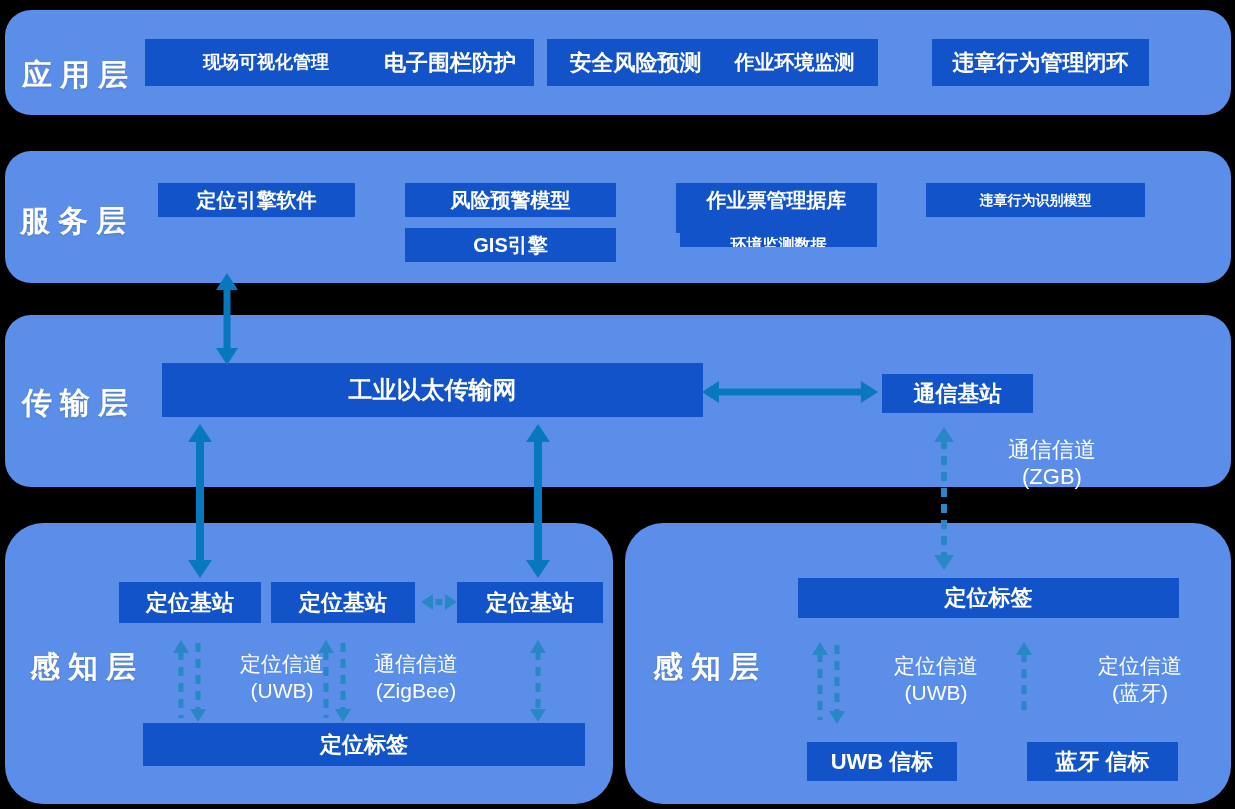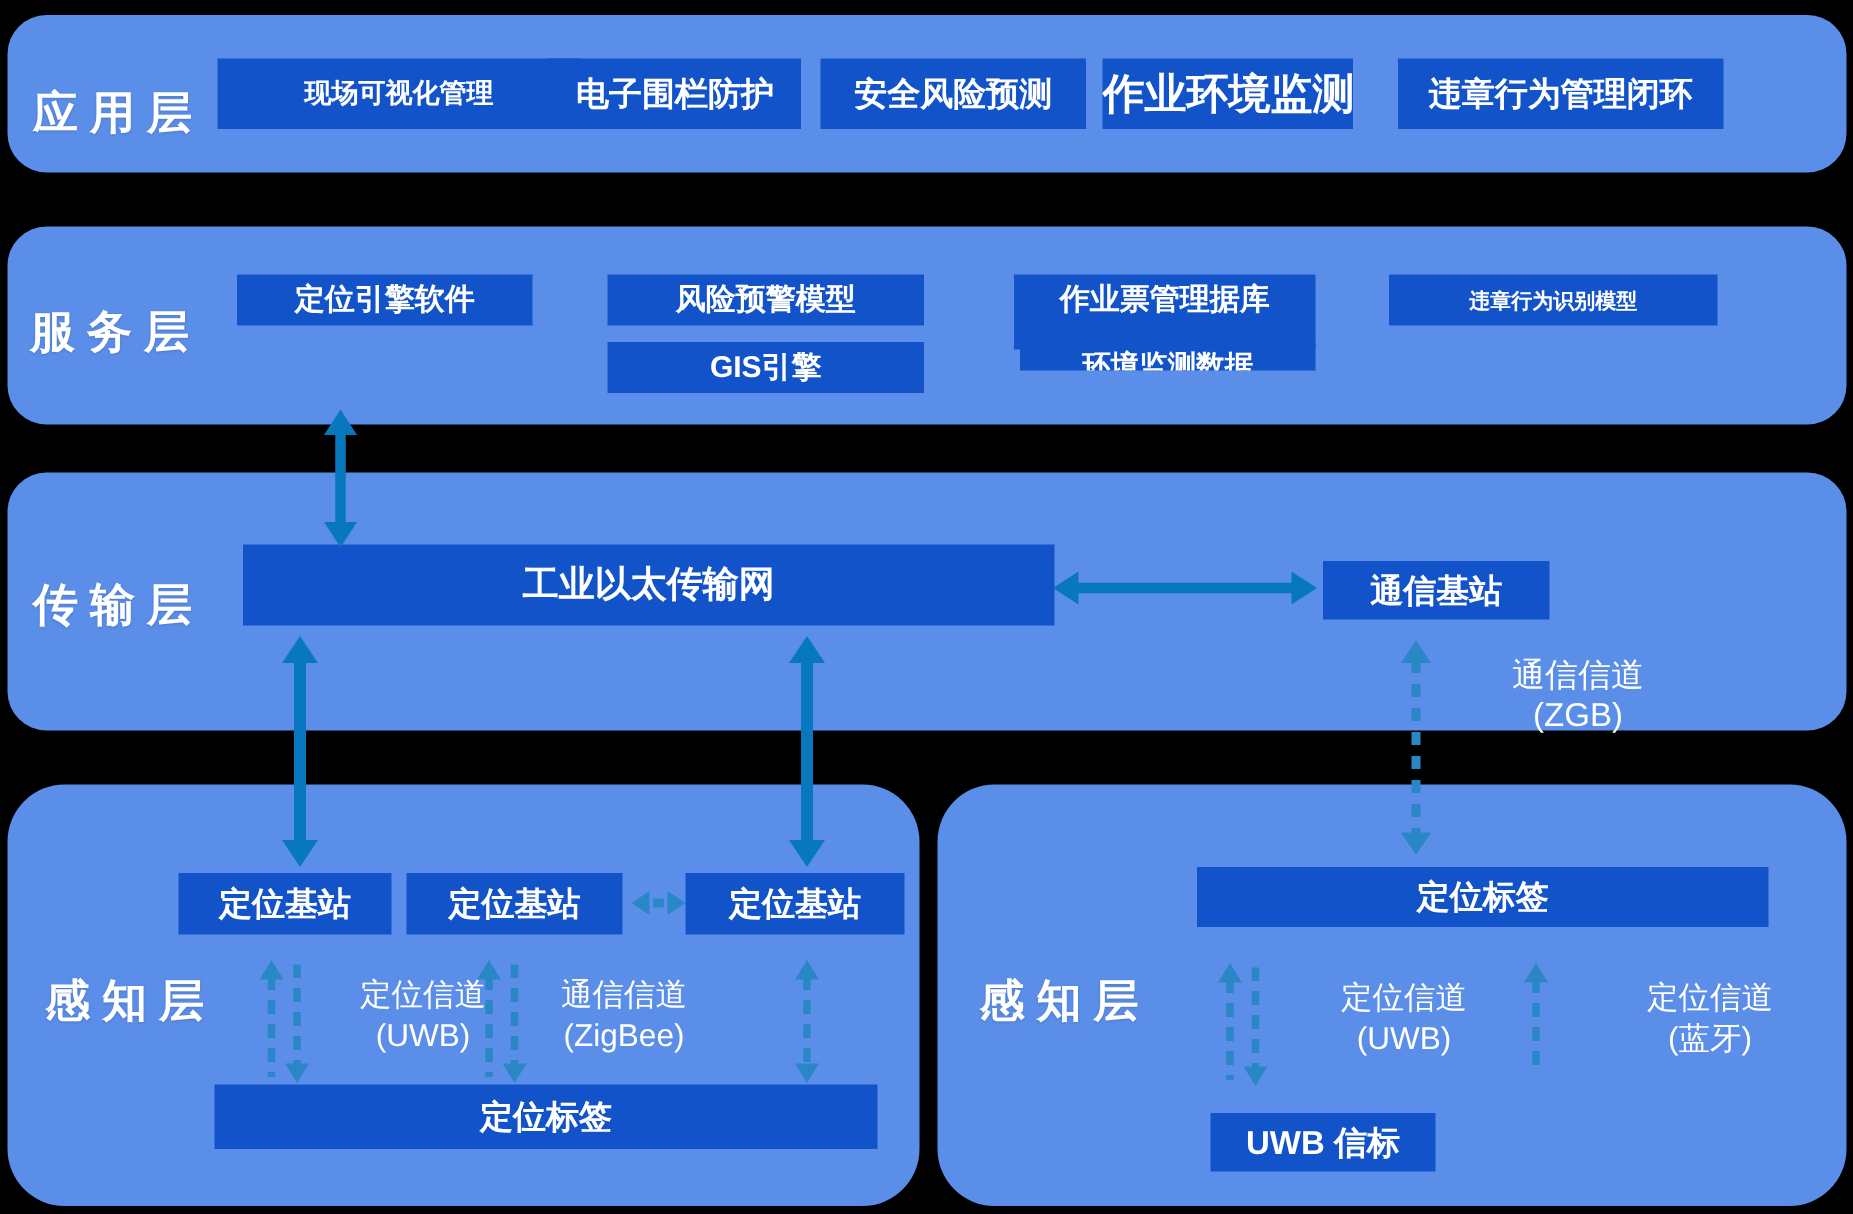--- a/index.html
+++ b/index.html
@@ -70,34 +70,34 @@
 </head>
 <body>
 
 <div class="canvas">
 
   <section class="panel" style="left:5px;top:10px;width:1226px;height:105px;">
     <div class="layer-label" style="left:17px;top:45px;">应用层</div>
     <div class="dbox" style="left:140px;top:29px;width:242px;height:47px;line-height:47px;font-size:18px;">现场可视化管理</div>
     <div class="dbox" style="left:361px;top:29px;width:168px;height:47px;line-height:47px;font-size:22px;">电子围栏防护</div>
     <div class="dbox" style="left:542px;top:29px;width:177px;height:47px;line-height:47px;font-size:22px;">安全风险预测</div>
-    <div class="dbox" style="left:730px;top:29px;width:167px;height:47px;line-height:47px;font-size:28px;">作业环境监测</div>
+    <div class="dbox" style="left:706px;top:29px;width:167px;height:47px;line-height:47px;font-size:20px;">作业环境监测</div>
     <div class="dbox" style="left:927px;top:29px;width:217px;height:47px;line-height:47px;font-size:22px;">违章行为管理闭环</div>
   </section>
 
   <section class="panel" style="left:5px;top:151px;width:1226px;height:132px;">
     <div class="layer-label" style="left:15px;top:50px;">服务层</div>
 
     <div class="dbox" style="left:153px;top:32px;width:197px;height:34px;line-height:34px;font-size:20px;">定位引擎软件</div>
     <div class="dbox" style="left:400px;top:32px;width:211px;height:34px;line-height:34px;font-size:20px;">风险预警模型</div>
     <div class="dbox" style="left:671px;top:32px;width:201px;height:50px;line-height:34px;font-size:20px;">作业票管理据库</div>
     <div class="dbox" style="left:921px;top:32px;width:219px;height:34px;line-height:34px;font-size:14px;">违章行为识别模型</div>
 
     <div class="dbox" style="left:400px;top:77px;width:211px;height:34px;line-height:34px;font-size:20px;">GIS引擎</div>
-    <div class="dbox" style="left:675px;top:77px;width:197px;height:19px;line-height:34px;font-size:19px;">环境监测数据</div>
+    <div class="dbox" style="left:675px;top:77px;width:197px;height:19px;line-height:34px;font-size:16px;">环境监测数据</div>
   </section>
 
   <section class="panel" style="left:5px;top:315px;width:1226px;height:172px;">
     <div class="layer-label" style="left:17px;top:68px;">传输层</div>
     <div class="dbox" style="left:157px;top:48px;width:541px;height:54px;line-height:54px;font-size:24px;">工业以太传输网</div>
     <div class="dbox" style="left:877px;top:59px;width:151px;height:39px;line-height:39px;font-size:22px;">通信基站</div>
     <div class="chan" style="left:967px;top:121px;width:160px;font-size:22px;">
       <div>通信信道</div>
       <div>(ZGB)</div>
     </div>
@@ -124,20 +124,21 @@
     <div class="dbox" style="left:173px;top:55px;width:381px;height:40px;line-height:40px;font-size:22px;">定位标签</div>
     <div class="chan" style="left:231px;top:129px;width:160px;">
       <div>定位信道</div>
       <div>(UWB)</div>
     </div>
     <div class="chan" style="left:435px;top:129px;width:160px;">
       <div>定位信道</div>
       <div>(蓝牙)</div>
     </div>
     <div class="dbox" style="left:182px;top:219px;width:150px;height:39px;line-height:39px;font-size:22px;">UWB 信标</div>
+    <div class="dbox" style="left:402px;top:219px;width:151px;height:39px;line-height:39px;font-size:22px;">蓝牙 信标</div>
   </section>
 
   <div class="varrow" style="left:216px;top:273px;height:92px;">
     <i class="vline" style="top:13px;bottom:13px;"></i>
       <i class="head up"></i>
       <i class="head down"></i>
   </div>
 
   <div class="harrow" style="left:702px;top:381px;width:176px;">
     <i class="hline"></i>

